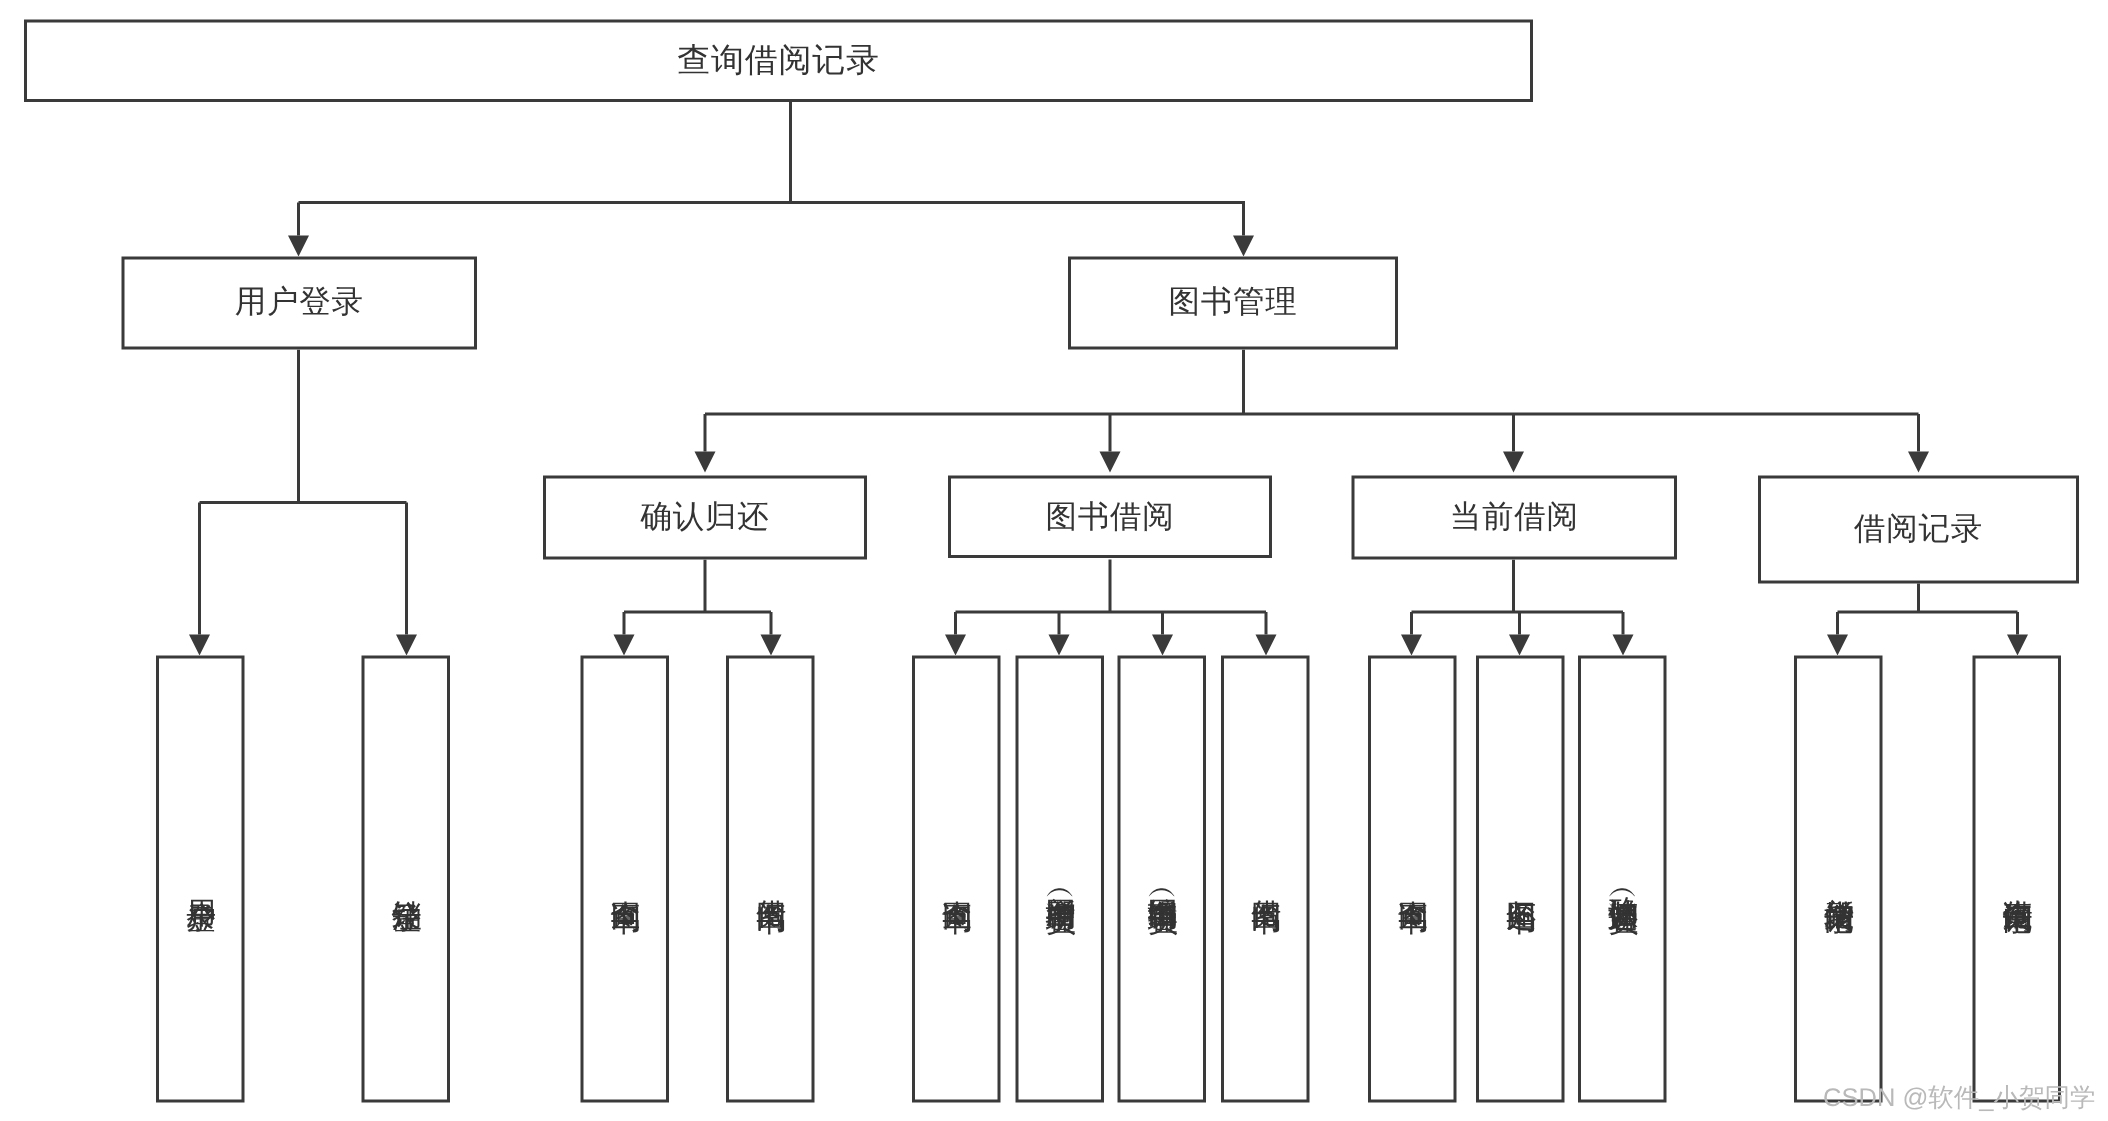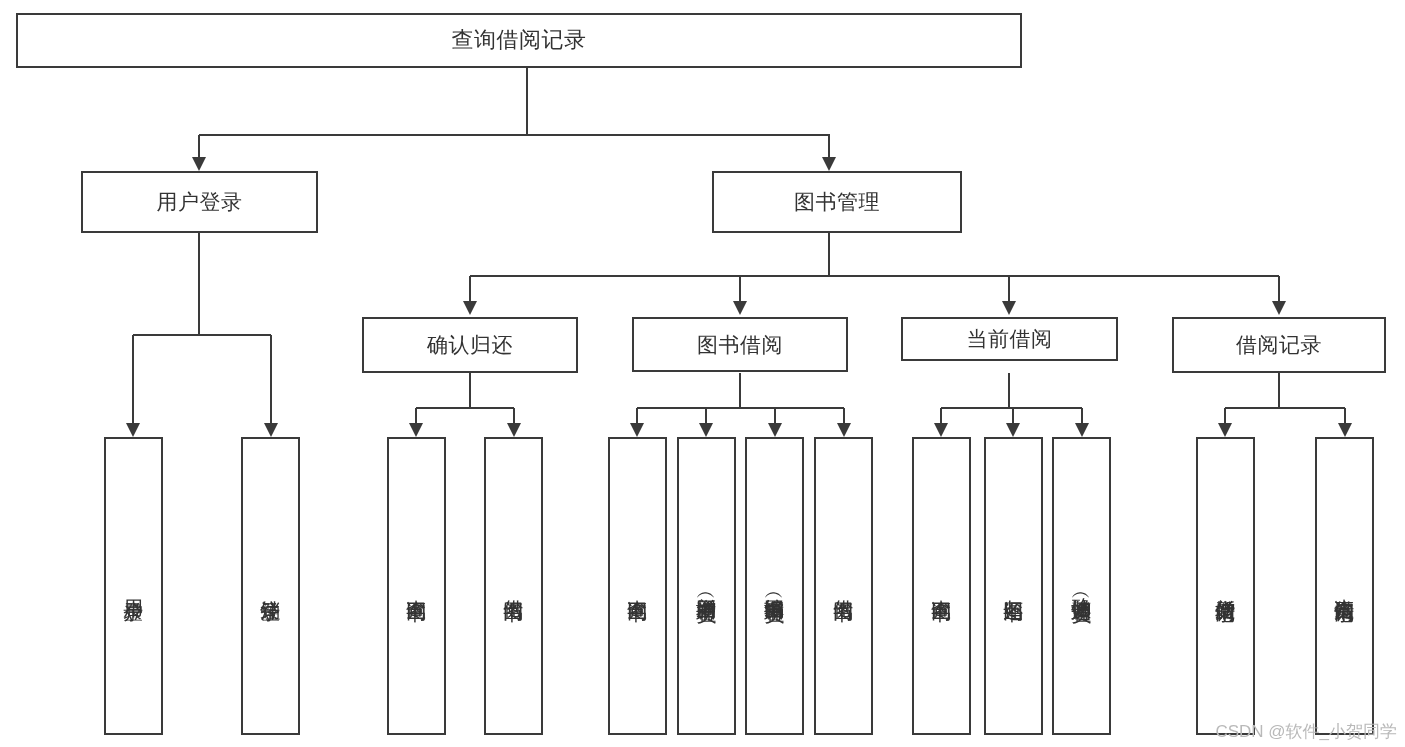--- a/index.html
+++ b/index.html
@@ -134,33 +134,33 @@
       <div class="arrow" style="left: 1218px; top: 423px;"></div>
       <div class="arrow" style="left: 1338px; top: 423px;"></div>
     </div>
   <div id="nodes-layer">
       <div class="node horiz root" style="left: 16px; top: 13px; width: 1006px; height: 55px;">
         <span class="node-label">查询借阅记录</span>
       </div>
       <div class="node horiz" style="left: 81px; top: 171px; width: 237px; height: 62px;">
         <span class="node-label">用户登录</span>
       </div>
-      <div class="node horiz" style="left: 712px; top: 171px; width: 250px; height: 62px;">
+      <div class="node horiz" style="left: 712px; top: 171px; width: 220px; height: 62px;">
         <span class="node-label">图书管理</span>
       </div>
       <div class="node horiz" style="left: 362px; top: 317px; width: 216px; height: 56px;">
         <span class="node-label">确认归还</span>
       </div>
       <div class="node horiz" style="left: 632px; top: 317px; width: 216px; height: 55px;">
         <span class="node-label">图书借阅</span>
       </div>
-      <div class="node horiz" style="left: 901px; top: 317px; width: 217px; height: 44px;">
+      <div class="node horiz" style="left: 901px; top: 317px; width: 217px; height: 56px;">
         <span class="node-label">当前借阅</span>
       </div>
-      <div class="node horiz" style="left: 1172px; top: 317px; width: 214px; height: 56px;">
+      <div class="node horiz" style="left: 1172px; top: 317px; width: 214px; height: 72px;">
         <span class="node-label">借阅记录</span>
       </div>
       <div class="node vert" style="left: 104px; top: 437px; width: 59px; height: 298px;">
         <span class="node-label">用户登录</span>
       </div>
       <div class="node vert" style="left: 241px; top: 437px; width: 59px; height: 298px;">
         <span class="node-label">注销登录</span>
       </div>
       <div class="node vert" style="left: 387px; top: 437px; width: 59px; height: 298px;">
         <span class="node-label">查询图书</span>

